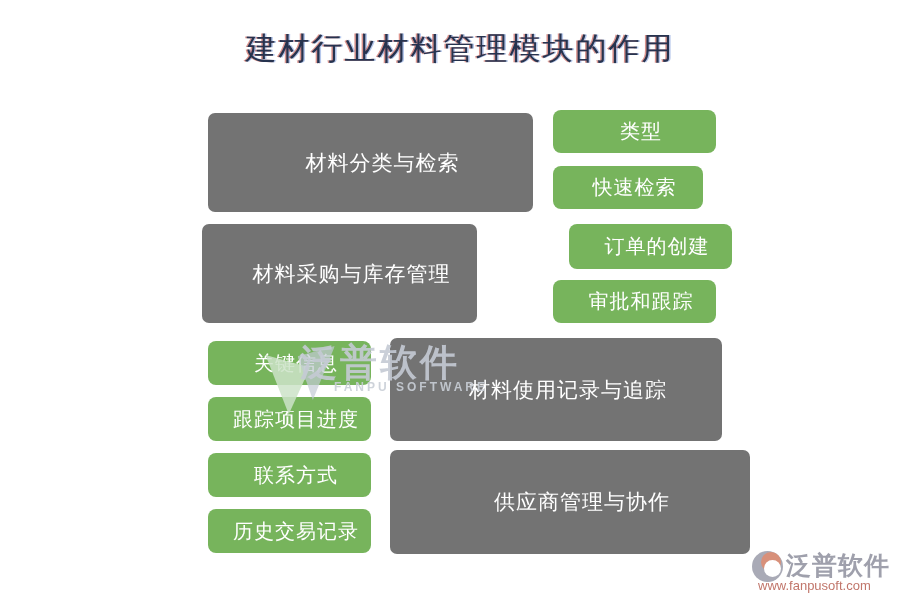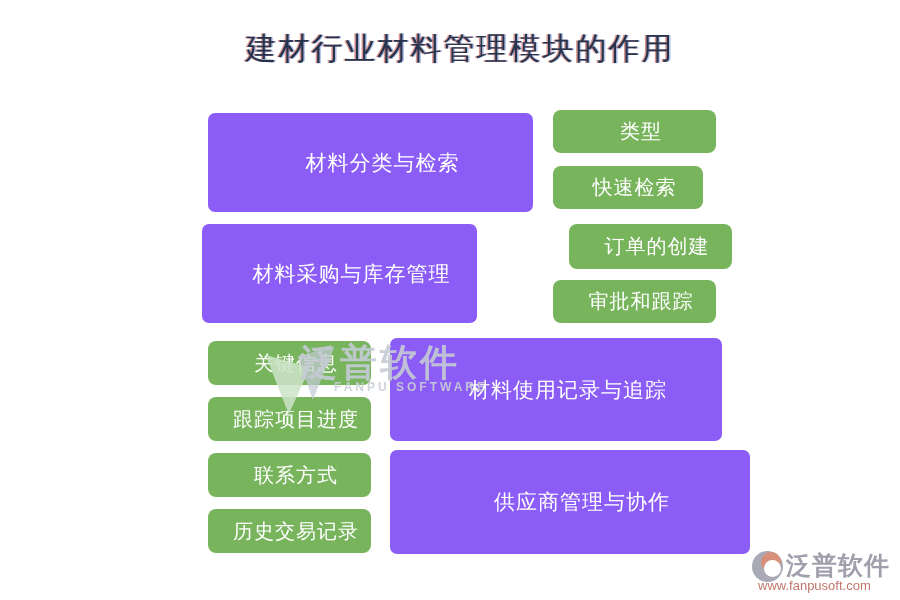--- a/index.html
+++ b/index.html
@@ -12,21 +12,21 @@
     text-align:center;transform:translateX(10px);
     font-size:31px;font-weight:400;letter-spacing:2px;
     color:#26334F;
     text-shadow:-1.5px 0 0 rgba(190,60,48,.55), 1.5px 0 0 rgba(90,130,210,.45);
   }
   .box{
     position:absolute;display:flex;align-items:center;justify-content:center;
     box-sizing:border-box;color:#ffffff;text-align:center;
   }
   .box.blue{
-    background:#8b5cf6;border-radius:7px;font-size:21px;letter-spacing:1px;
+    background:#737373;border-radius:7px;font-size:21px;letter-spacing:1px;
     padding-left:24px;
   }
   .box.green{
     background:#77B45C;border-radius:8px;font-size:20px;letter-spacing:1px;
     padding-left:13px;
   }
   
   .watermark{
     position:absolute;left:252px;top:338px;width:230px;height:70px;
     z-index:5;pointer-events:none;

